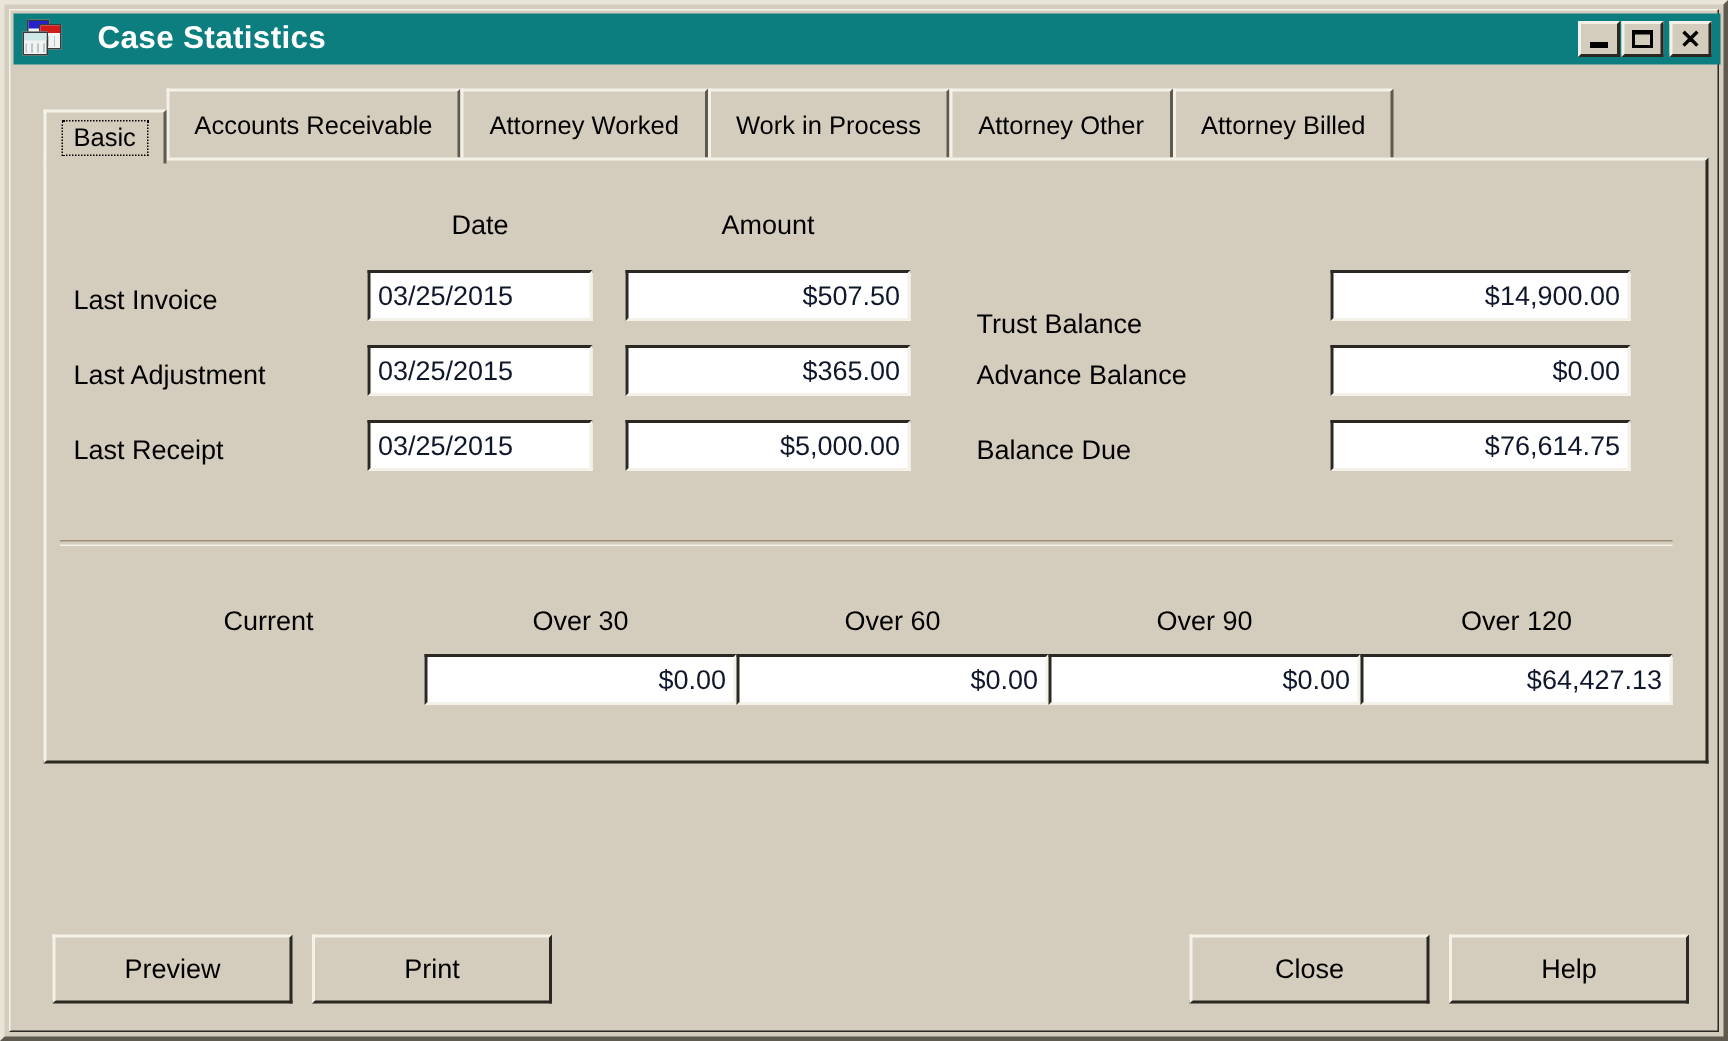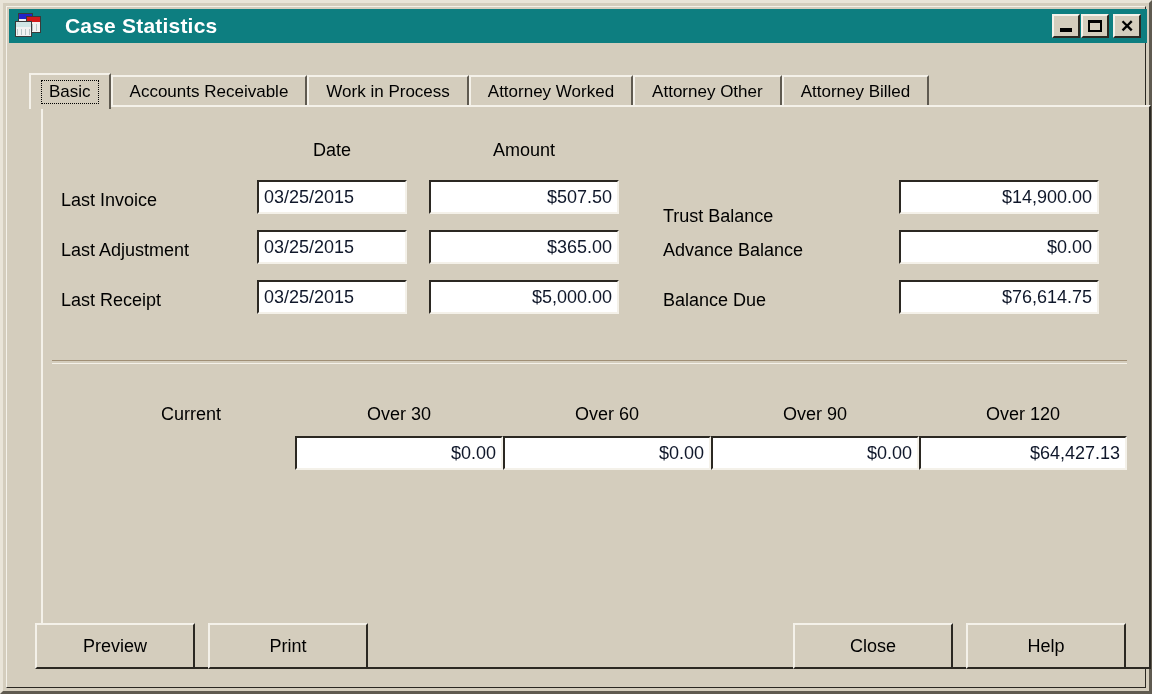--- a/index.html
+++ b/index.html
@@ -122,21 +122,21 @@
   .tabstrip {
     position: absolute;
     left: 26px; top: 71px;
     width: 1110px;
     height: 33px;
     display: flex;
     align-items: flex-end;
   }
   .tab {
     box-sizing: border-box;
-    height: 32px;
+    height: 48px;
     background: #d4cdbd;
     border-top: 2px solid #f4f1e9;
     border-left: 2px solid #f4f1e9;
     border-right: 2px solid #5f5a50;
     padding: 0 10px;
     display: flex;
     align-items: center;
     justify-content: center;
     color: #000;
     font-size: 17px;
@@ -154,23 +154,23 @@
   .tab.selected .tab-focus {
     border: 1px dotted #000;
     padding: 1px 7px;
     display: block;
   }
   .tab .tab-focus { padding: 1px 7px; display: block; }
 
   
   .tabpage {
     position: absolute;
-    left: 38px; top: 102px;
+    left: 26px; top: 102px;
     width: 1110px;
-    height: 564px;
+    height: 404px;
     box-sizing: border-box;
     background: #d4cdbd;
     border-top: 2px solid #f4f1e9;
     border-left: 2px solid #f4f1e9;
     border-right: 2px solid #2b2822;
     border-bottom: 2px solid #2b2822;
   }
 
   
   .field {
@@ -277,24 +277,24 @@
     </div>
 
     <div class="tabstrip">
       <div class="tab selected">
         <span class="tab-focus">Basic</span>
       </div>
       <div class="tab">
         <span class="tab-focus">Accounts Receivable</span>
       </div>
       <div class="tab">
+        <span class="tab-focus">Attorney Worked</span>
+      </div>
+      <div class="tab">
         <span class="tab-focus">Work in Process</span>
-      </div>
-      <div class="tab">
-        <span class="tab-focus">Attorney Worked</span>
       </div>
       <div class="tab">
         <span class="tab-focus">Attorney Other</span>
       </div>
       <div class="tab">
         <span class="tab-focus">Attorney Billed</span>
       </div>
     </div>
 
     <div class="tabpage">

